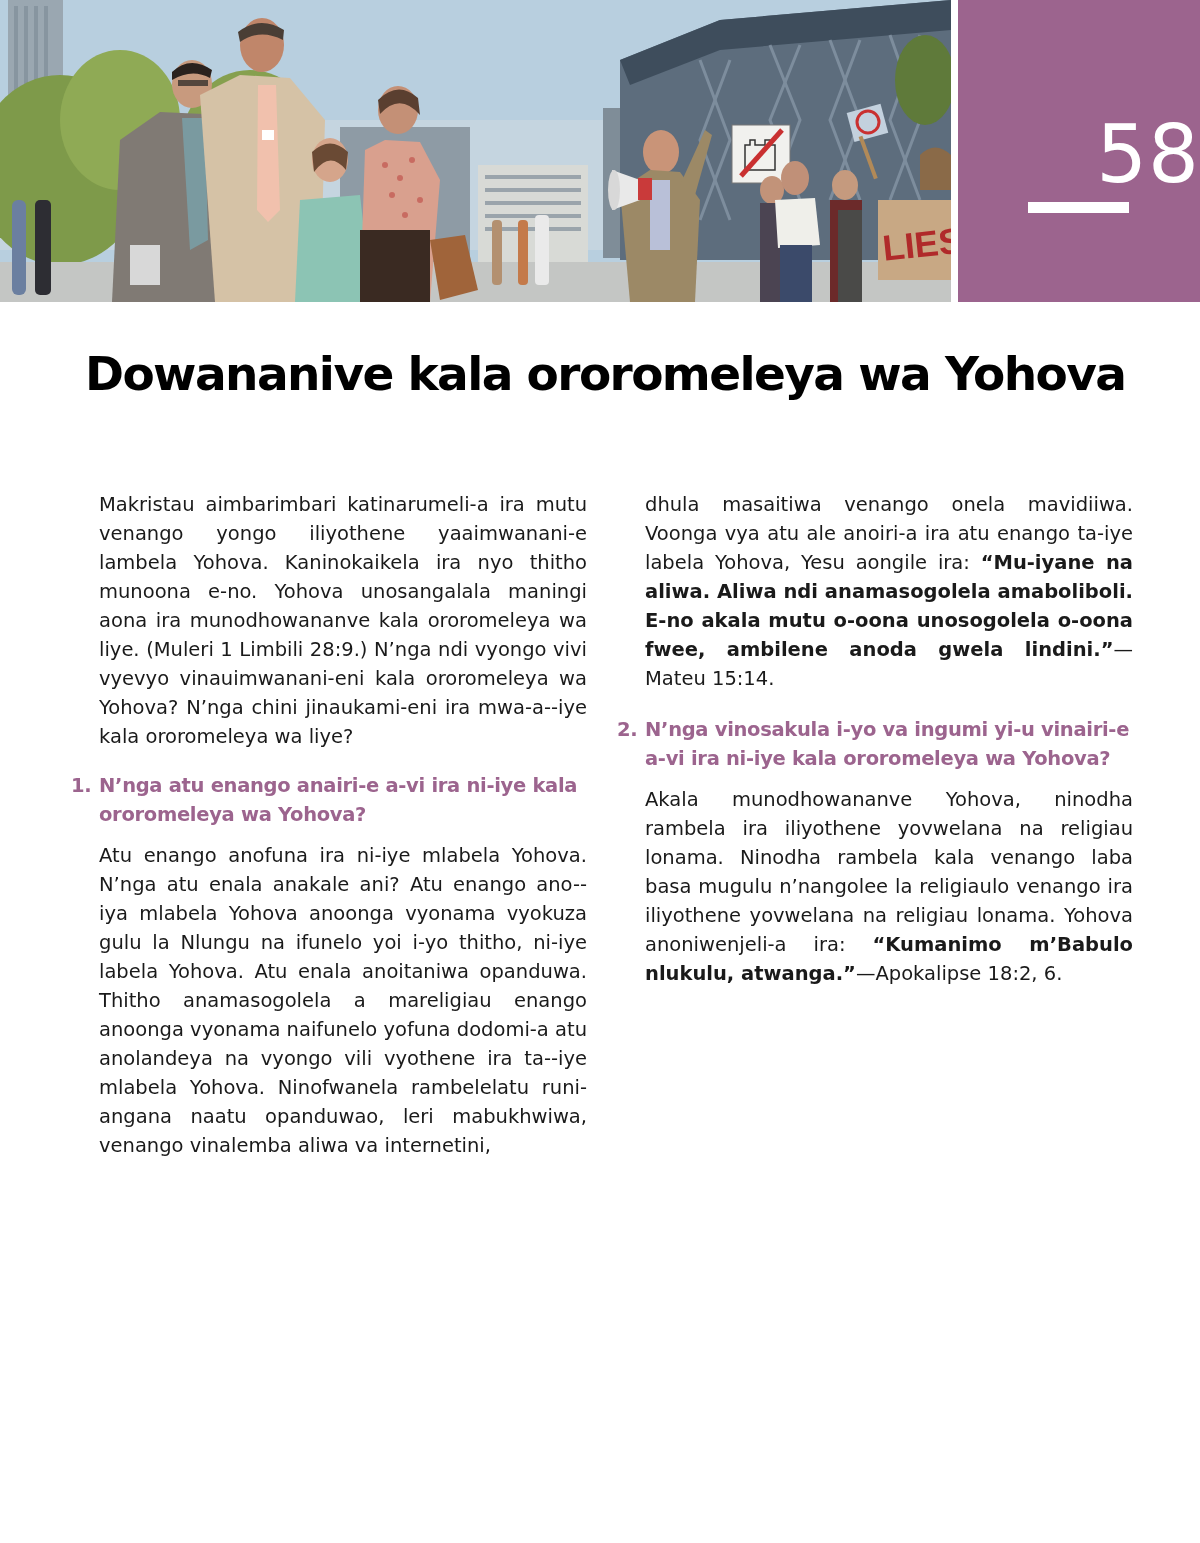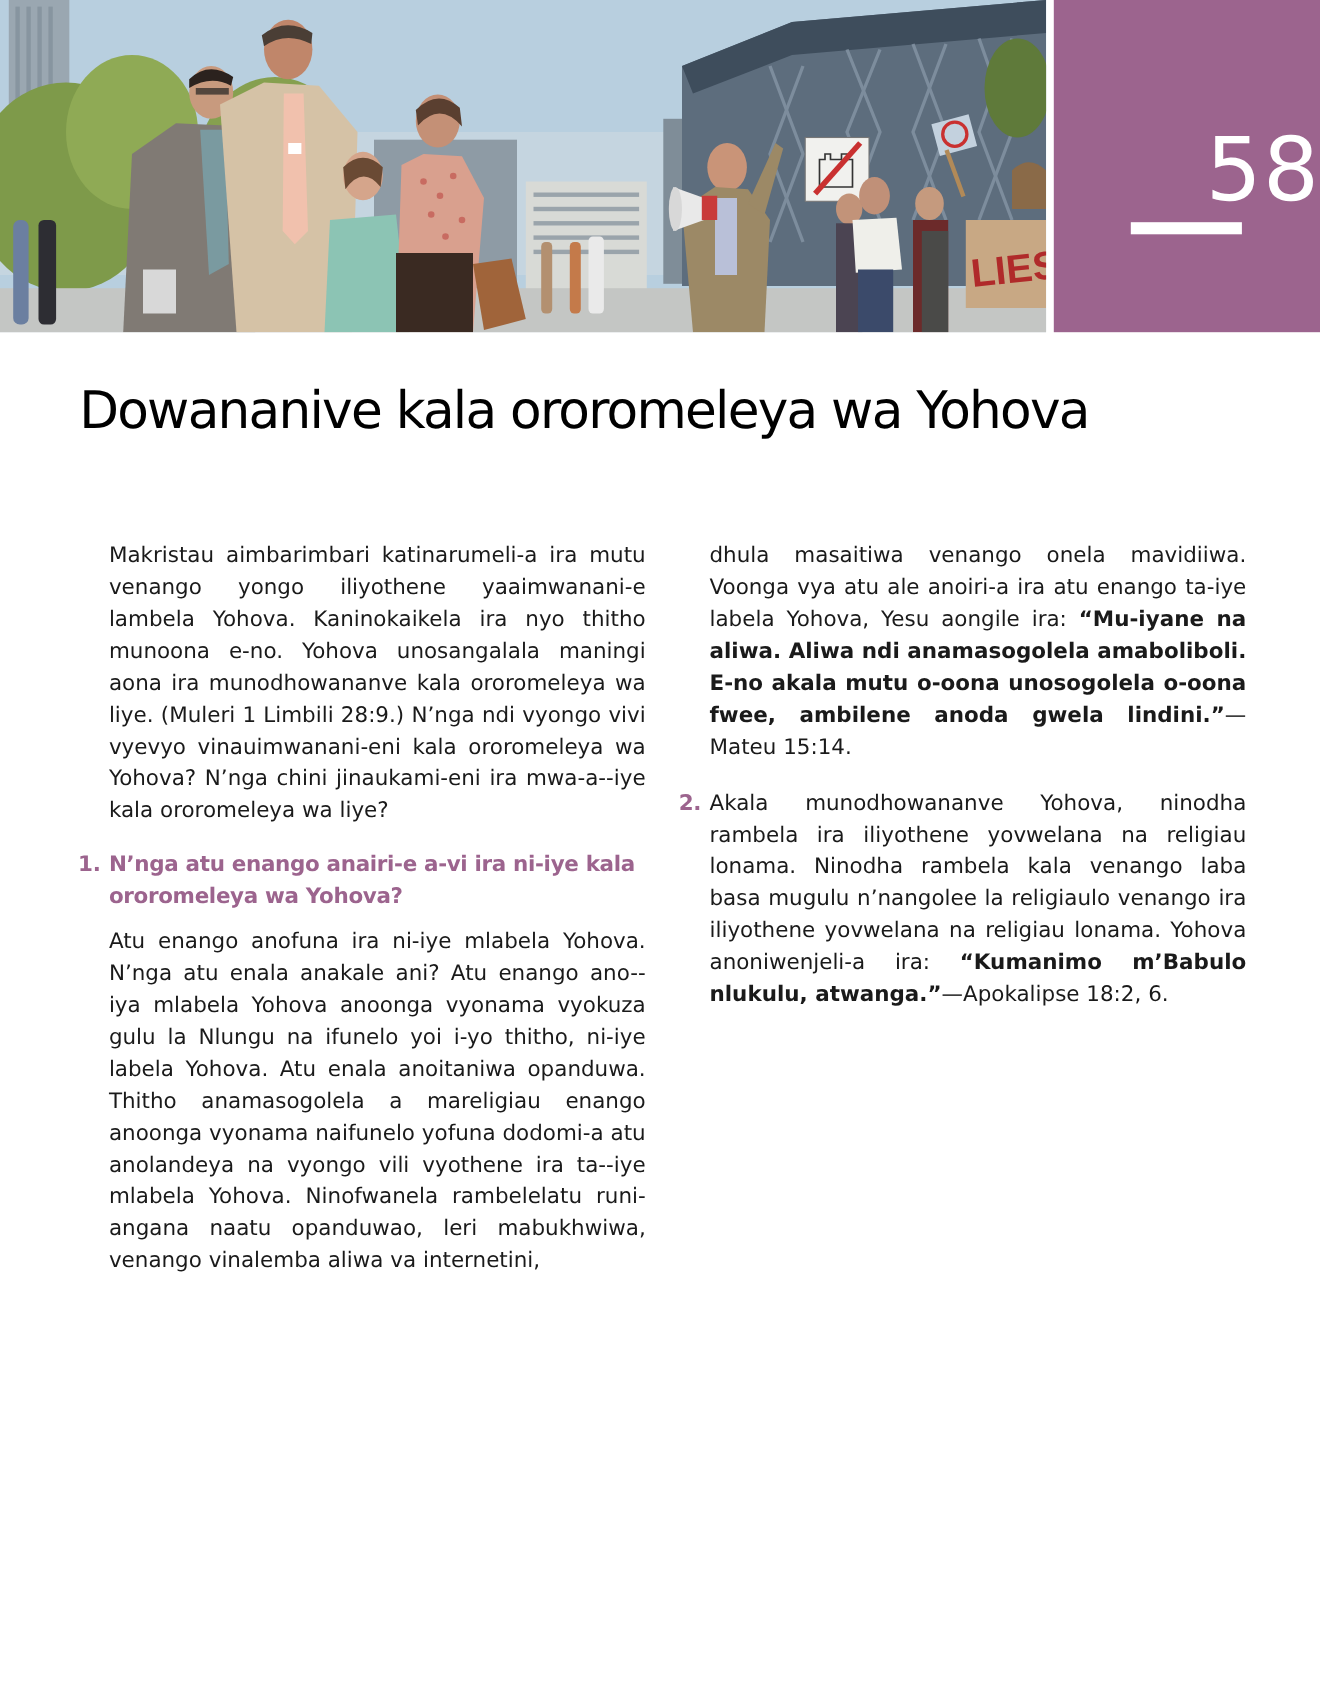--- a/index.html
+++ b/index.html
@@ -11,22 +11,22 @@
   .photo { position:absolute; left:0; top:0; width:951px; height:302px; overflow:hidden;
            background:linear-gradient(180deg,#a9c4d8 0%,#c9dbe6 45%,#d9dfe0 70%,#bfc3c3 100%); }
   .photo svg { position:absolute; left:0; top:0; width:951px; height:302px; display:block; }
   .number-panel { position:absolute; left:958px; top:0; width:242px; height:302px; background:#9c648e; }
   .lesson-number { position:absolute; left:0; right:0; top:98px; text-align:right;
                    color:#ffffff; font-family:"DejaVu Sans", sans-serif; font-size:80px;
                    font-weight:500; line-height:1; letter-spacing:1px;margin-top:17px; }
   .number-rule { position:absolute; left:70px; width:101px; top:202px; height:11px; background:#ffffff; }
 
   
-  .page-title { position:absolute; left:72px; top:348px; margin:0;
-                font-family:"DejaVu Sans", sans-serif; font-weight:normal; font-size:47px;
+  .page-title { position:absolute; left:85px; top:348px; margin:0;
+                font-family:"DejaVu Sans", sans-serif; font-weight:bold; font-size:47px;
                 letter-spacing:-1.6px; color:#000; line-height:1.1; white-space:nowrap; }
 
   
   .col { position:absolute; top:444px; font-size:19.5px; line-height:29px;margin-top:46px; }
   .col-left { left:99px; width:488px; }
   .col-right { left:645px; width:488px; }
   .para { margin:0; text-align:justify; hyphens:manual; }
   .para b { font-weight:bold; }
   .question { position:relative; margin:0; color:#9c648e; font-weight:bold; font-size:19.5px;
               line-height:29px; letter-spacing:-0.3px; }
@@ -183,15 +183,16 @@
     <span>N’nga atu enango anairi-e a-vi ira ni-iye kala ororomeleya wa Yohova?</span>
   </h2>
   <p class="para">Atu enango anofuna ira ni-iye mlabela Yohova. N’nga atu enala anakale ani? Atu enango ano--iya mlabela Yohova anoonga vyonama vyokuza gulu la Nlungu na ifunelo yoi i-yo thitho, ni-iye labela Yohova. Atu enala anoitaniwa opanduwa. Thitho anamasogolela a mareligiau enango anoonga vyonama naifunelo yofuna dodomi-a atu anolandeya na vyongo vili vyothene ira ta--iye mlabela Yohova. Ninofwanela rambelelatu runi-angana naatu opanduwao, leri mabukhwiwa, venango vinalemba aliwa va internetini,</p>
 </div>
 
 <div class="col col-right">
   <p class="para"><span>dhula masaitiwa venango onela mavidiiwa. Voonga vya atu ale anoiri-a ira atu enango ta-iye labela Yohova, Yesu aongile ira: </span><b>“Mu-iyane na aliwa. Aliwa ndi anamasogolela amaboliboli. E-no akala mutu o-oona unosogolela o-oona fwee, ambilene anoda gwela lindini.”</b><span>—Mateu 15:14.</span></p>
 
   <h2 class="question">
     <span class="q-num">2.</span>
+    <span>N’nga vinosakula i-yo va ingumi yi-u vinairi-e a-vi ira ni-iye kala ororomeleya wa Yohova?</span>
   </h2>
   <p class="para"><span>Akala munodhowananve Yohova, ninodha rambela ira iliyothene yovwelana na religiau lonama. Ninodha rambela kala venango laba basa mugulu n’nangolee la religiaulo venango ira iliyothene yovwelana na religiau lonama. Yohova anoniwenjeli-a ira: </span><b>“Kumanimo m’Babulo nlukulu, atwanga.”</b><span>—Apokalipse 18:2, 6.</span></p>
 </div>
 
 </body></html>

